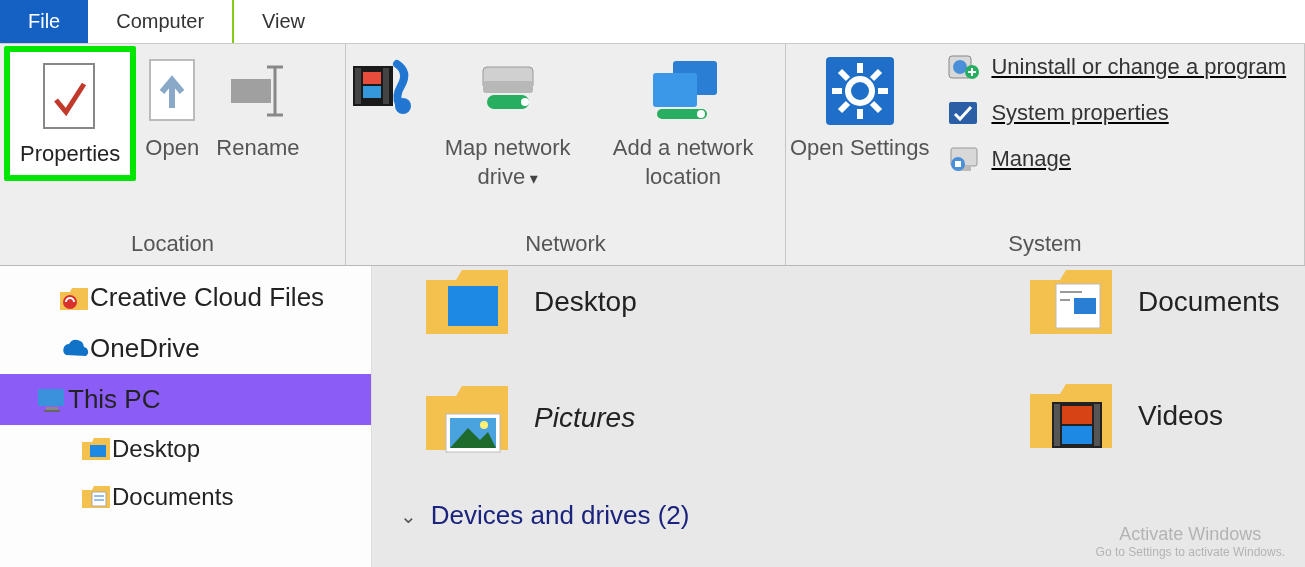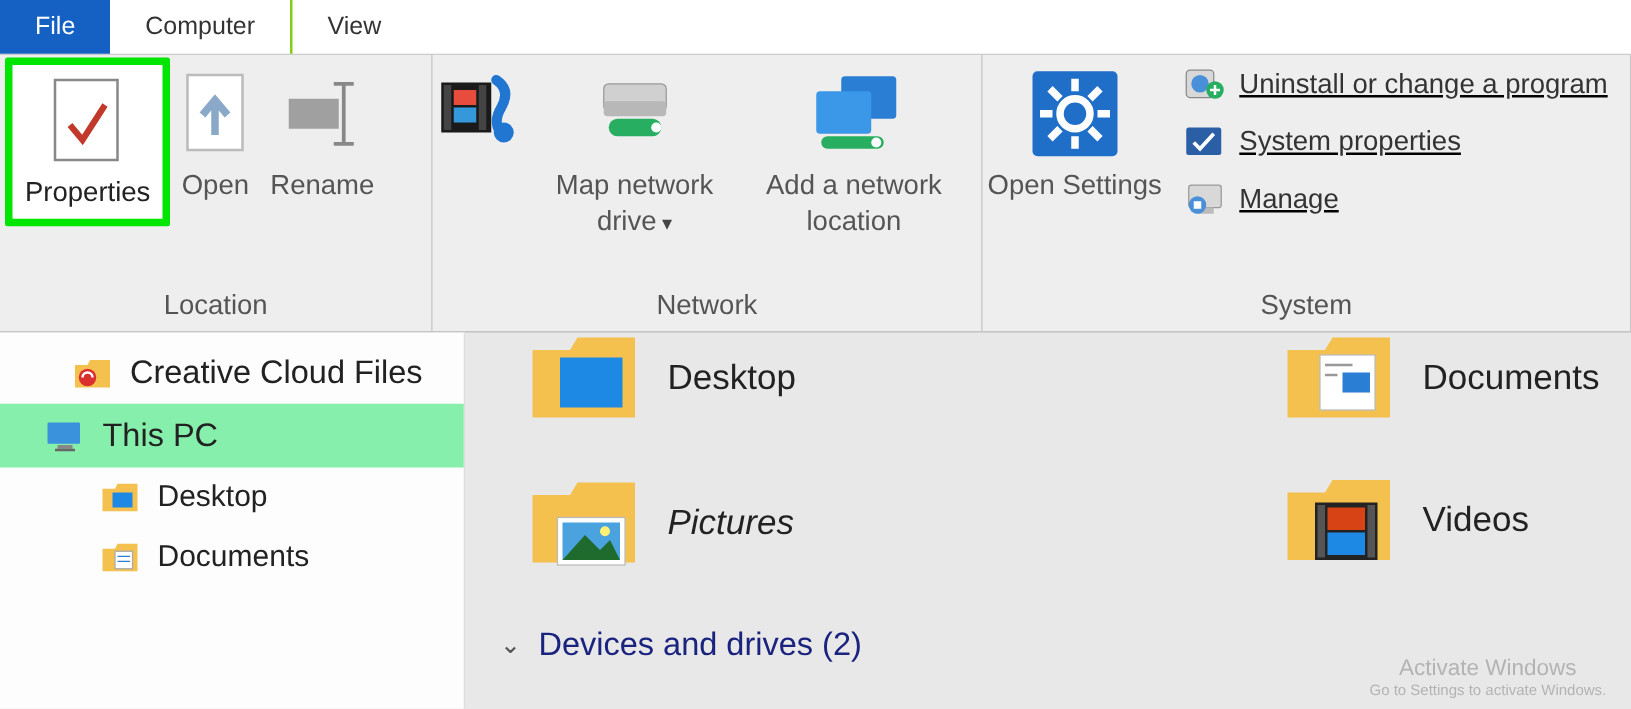--- a/index.html
+++ b/index.html
@@ -25,23 +25,23 @@
 .highlighted .inner { background: #fff; padding: 6px 10px; }
 .highlighted .label { color: #222; }
 
 .small-list { display: flex; flex-direction: column; padding: 6px 10px; gap: 16px; text-decoration: underline; }
 .small-btn { display: flex; align-items: center; gap: 10px; cursor: pointer; font-size: 22px; color: #333; }
 .small-btn svg { width: 34px; height: 30px; }
 
 
 .content { display: flex; height: calc(567px - 262px); }
 .sidebar { width: 372px; background: #fdfdfd; border-right: 1px solid #ddd; padding-top: 6px; }
-.side-item { display: flex; align-items: center; gap: 14px; padding: 10px 20px 10px 58px; font-size: 26px; color: #222; cursor: pointer; }
+.side-item { display: flex; align-items: center; padding: 10px 20px 10px 58px; font-size: 26px; color: #222; cursor: pointer; }
 .side-item.sub { padding-left: 80px; font-size: 24px; }
-.side-item.selected { background: #86efac; padding-left: 36px; }
+.side-item.selected { background: #8b5cf6; padding-left: 36px; }
 .side-item svg, .side-item .ic { width: 32px; height: 28px; flex-shrink: 0; }
 
 .main { flex: 1; padding: 0 24px; position: relative; }
 .folder-row { display: flex; align-items: center; gap: 22px; position: absolute; }
 .folder-row .fname { font-size: 28px; color: #222; }
 .folder-row svg { width: 90px; height: 80px; }
 
 .section-header { display: flex; align-items: center; gap: 14px; font-size: 26px; color: #1a237e; position: absolute; left: 400px; top: 500px; cursor: pointer; }
 .section-header .chev { font-size: 20px; color: #555; }
 
@@ -196,20 +196,26 @@
 <div class="content">
   <div class="sidebar">
     <div class="side-item">
       <svg class="ic" viewBox="0 0 32 28">
           <path d="M2 8h10l2-4h16v22H2z" fill="#f4c04e"></path>
           <circle cx="12" cy="18" r="7" fill="#da2f2f"></circle>
           <path d="M8 18a4 4 0 0 1 8 0" fill="none" stroke="#fff" stroke-width="2"></path>
         </svg>
       <span>Creative Cloud Files</span>
     </div>
+    <div class="side-item">
+      <svg class="ic" viewBox="0 0 32 28">
+          <path d="M8 20a6 6 0 0 1 3-11 8 8 0 0 1 15 3 5 5 0 0 1 2 9z" fill="#1173c7"></path>
+        </svg>
+      <span>OneDrive</span>
+    </div>
     <div class="side-item selected">
       <svg class="ic" viewBox="0 0 32 28">
           <rect x="2" y="3" width="26" height="17" rx="1" fill="#3a91dc"></rect>
           <rect x="10" y="21" width="12" height="3" fill="#888"></rect>
           <rect x="8" y="24" width="16" height="2" fill="#666"></rect>
         </svg>
       <span>This PC</span>
     </div>
     <div class="side-item sub">
       <svg class="ic" viewBox="0 0 32 28">

